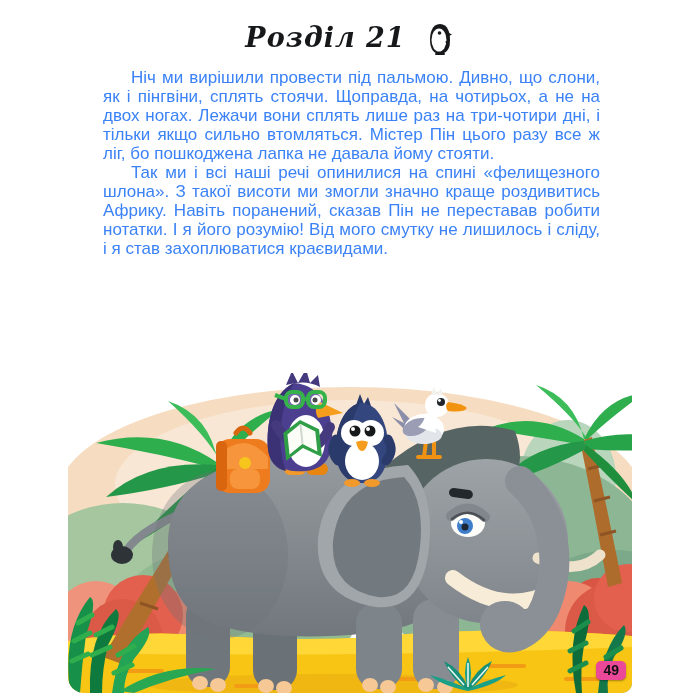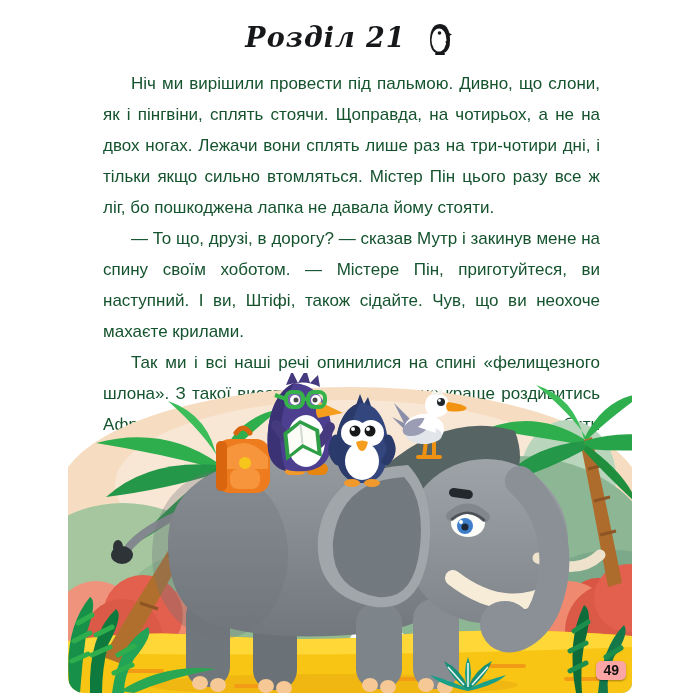--- a/index.html
+++ b/index.html
@@ -11,31 +11,31 @@
     position:absolute;top:22px;left:0;right:0;
     display:flex;justify-content:center;gap:19px;
   }
   .chapter-title{
     font-family:"DejaVu Serif",serif;font-style:italic;font-weight:600;
     font-size:27px;color:#17181a;letter-spacing:1px;
   }
   .penguin-glyph{width:30px;height:34px;}
   .story{
     position:absolute;left:103px;top:68px;width:497px;
-    font-size:17px;line-height:31px;color:#14532d;text-align:justify;
+    font-size:17px;line-height:19px;color:#3b82f6;text-align:justify;
     font-weight:500;
   }
   .story p{margin:0;text-indent:28px;}
   .illustration{
     position:absolute;left:68px;top:373px;width:564px;height:320px;margin:0;
     border-radius:14px 22px 10px 16px;overflow:hidden;
   }
   .illustration svg{display:block;width:564px;height:320px;}
   .page-badge{
-    position:absolute;right:6px;bottom:13px;background:#fca5a5;
+    position:absolute;right:6px;bottom:13px;background:#ec4899;
     border-radius:5px;padding:1px 7px 2px;font-size:14px;font-weight:bold;
     color:#111;box-shadow:0 1px 2px rgba(0,0,0,.35);
   }
 </style>
 </head>
 <body>
 
 <div class="page">
 
   <div class="chapter-header">
@@ -45,21 +45,20 @@
       <ellipse cx="14" cy="18" rx="7.5" ry="11.5" fill="#ffffff"></ellipse>
       <circle cx="14.5" cy="11" r="1.8" fill="#16181a"></circle>
       <path d="M22,10 L27,12.5 L22,15 Z" fill="#16181a"></path>
       <path d="M21.5,20 Q26,24 20.5,28" stroke="#16181a" stroke-width="2" fill="none" stroke-linecap="round"></path>
       <path d="M11,32 L19,32" stroke="#16181a" stroke-width="2" stroke-linecap="round"></path>
     </svg>
   </div>
 
   <div class="story">
     <p>Ніч ми вирішили провести під пальмою. Дивно, що слони, як і пінгвіни, сплять стоячи. Щоправда, на чотирьох, а не на двох ногах. Лежачи вони сплять лише раз на три-чотири дні, і тільки якщо сильно втомляться. Містер Пін цього разу все ж ліг, бо пошкоджена лапка не давала йому стояти.</p>
-    <p>— То що, друзі, в дорогу? — сказав Мутр і закинув мене на спину своїм хоботом. — Містере Пін, приготуйтеся, ви наступний. І ви, Штіфі, також сідайте. Чув, що ви неохоче махаєте крилами.</p>
     <p>Так ми і всі наші речі опинилися на спині «фелищезного шлона». З такої висоти ми змогли значно краще роздивитись Африку. Навіть поранений, сказав Пін не переставав робити нотатки. І я його розумію! Від мого смутку не лишилось і сліду, і я став захоплюватися краєвидами.</p>
   </div>
 
   <figure class="illustration">
     <svg viewBox="0 0 564 320">
       <defs>
         <linearGradient id="gBody" x1="0" y1="0" x2="0" y2="1">
           <stop offset="0" stop-color="#959b9f"></stop>
             <stop offset="1" stop-color="#71777c"></stop>
         </linearGradient>

